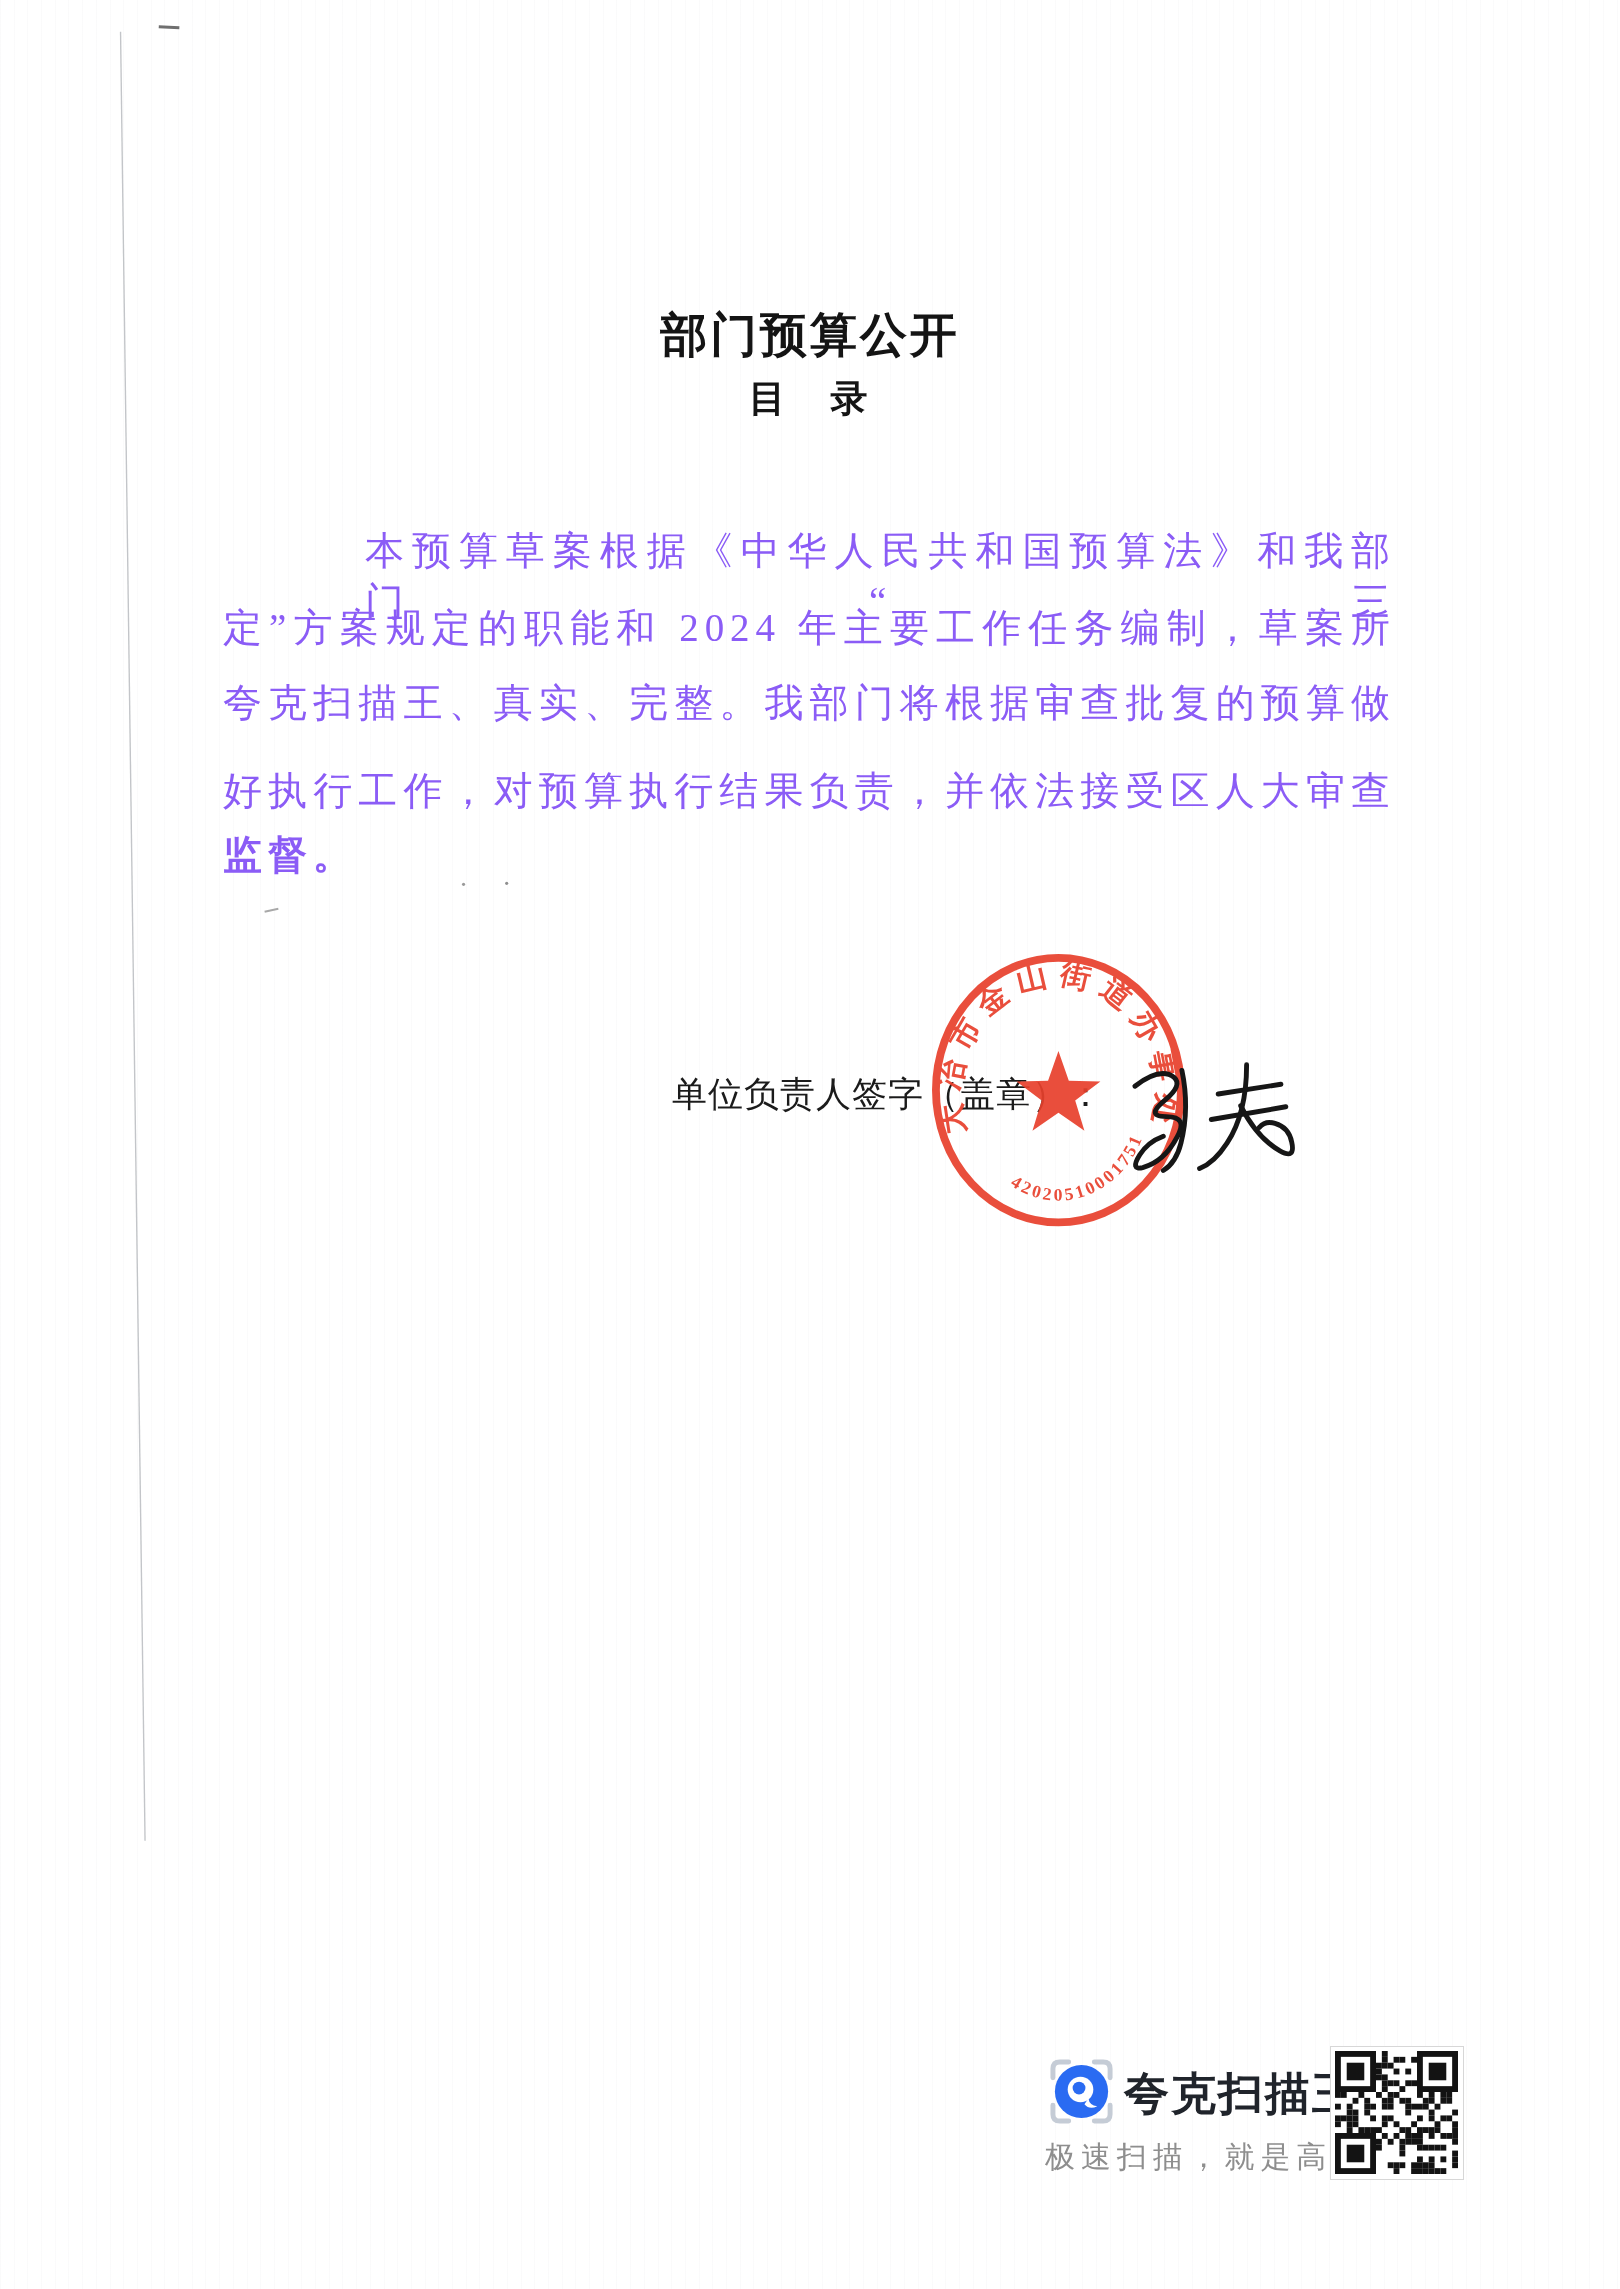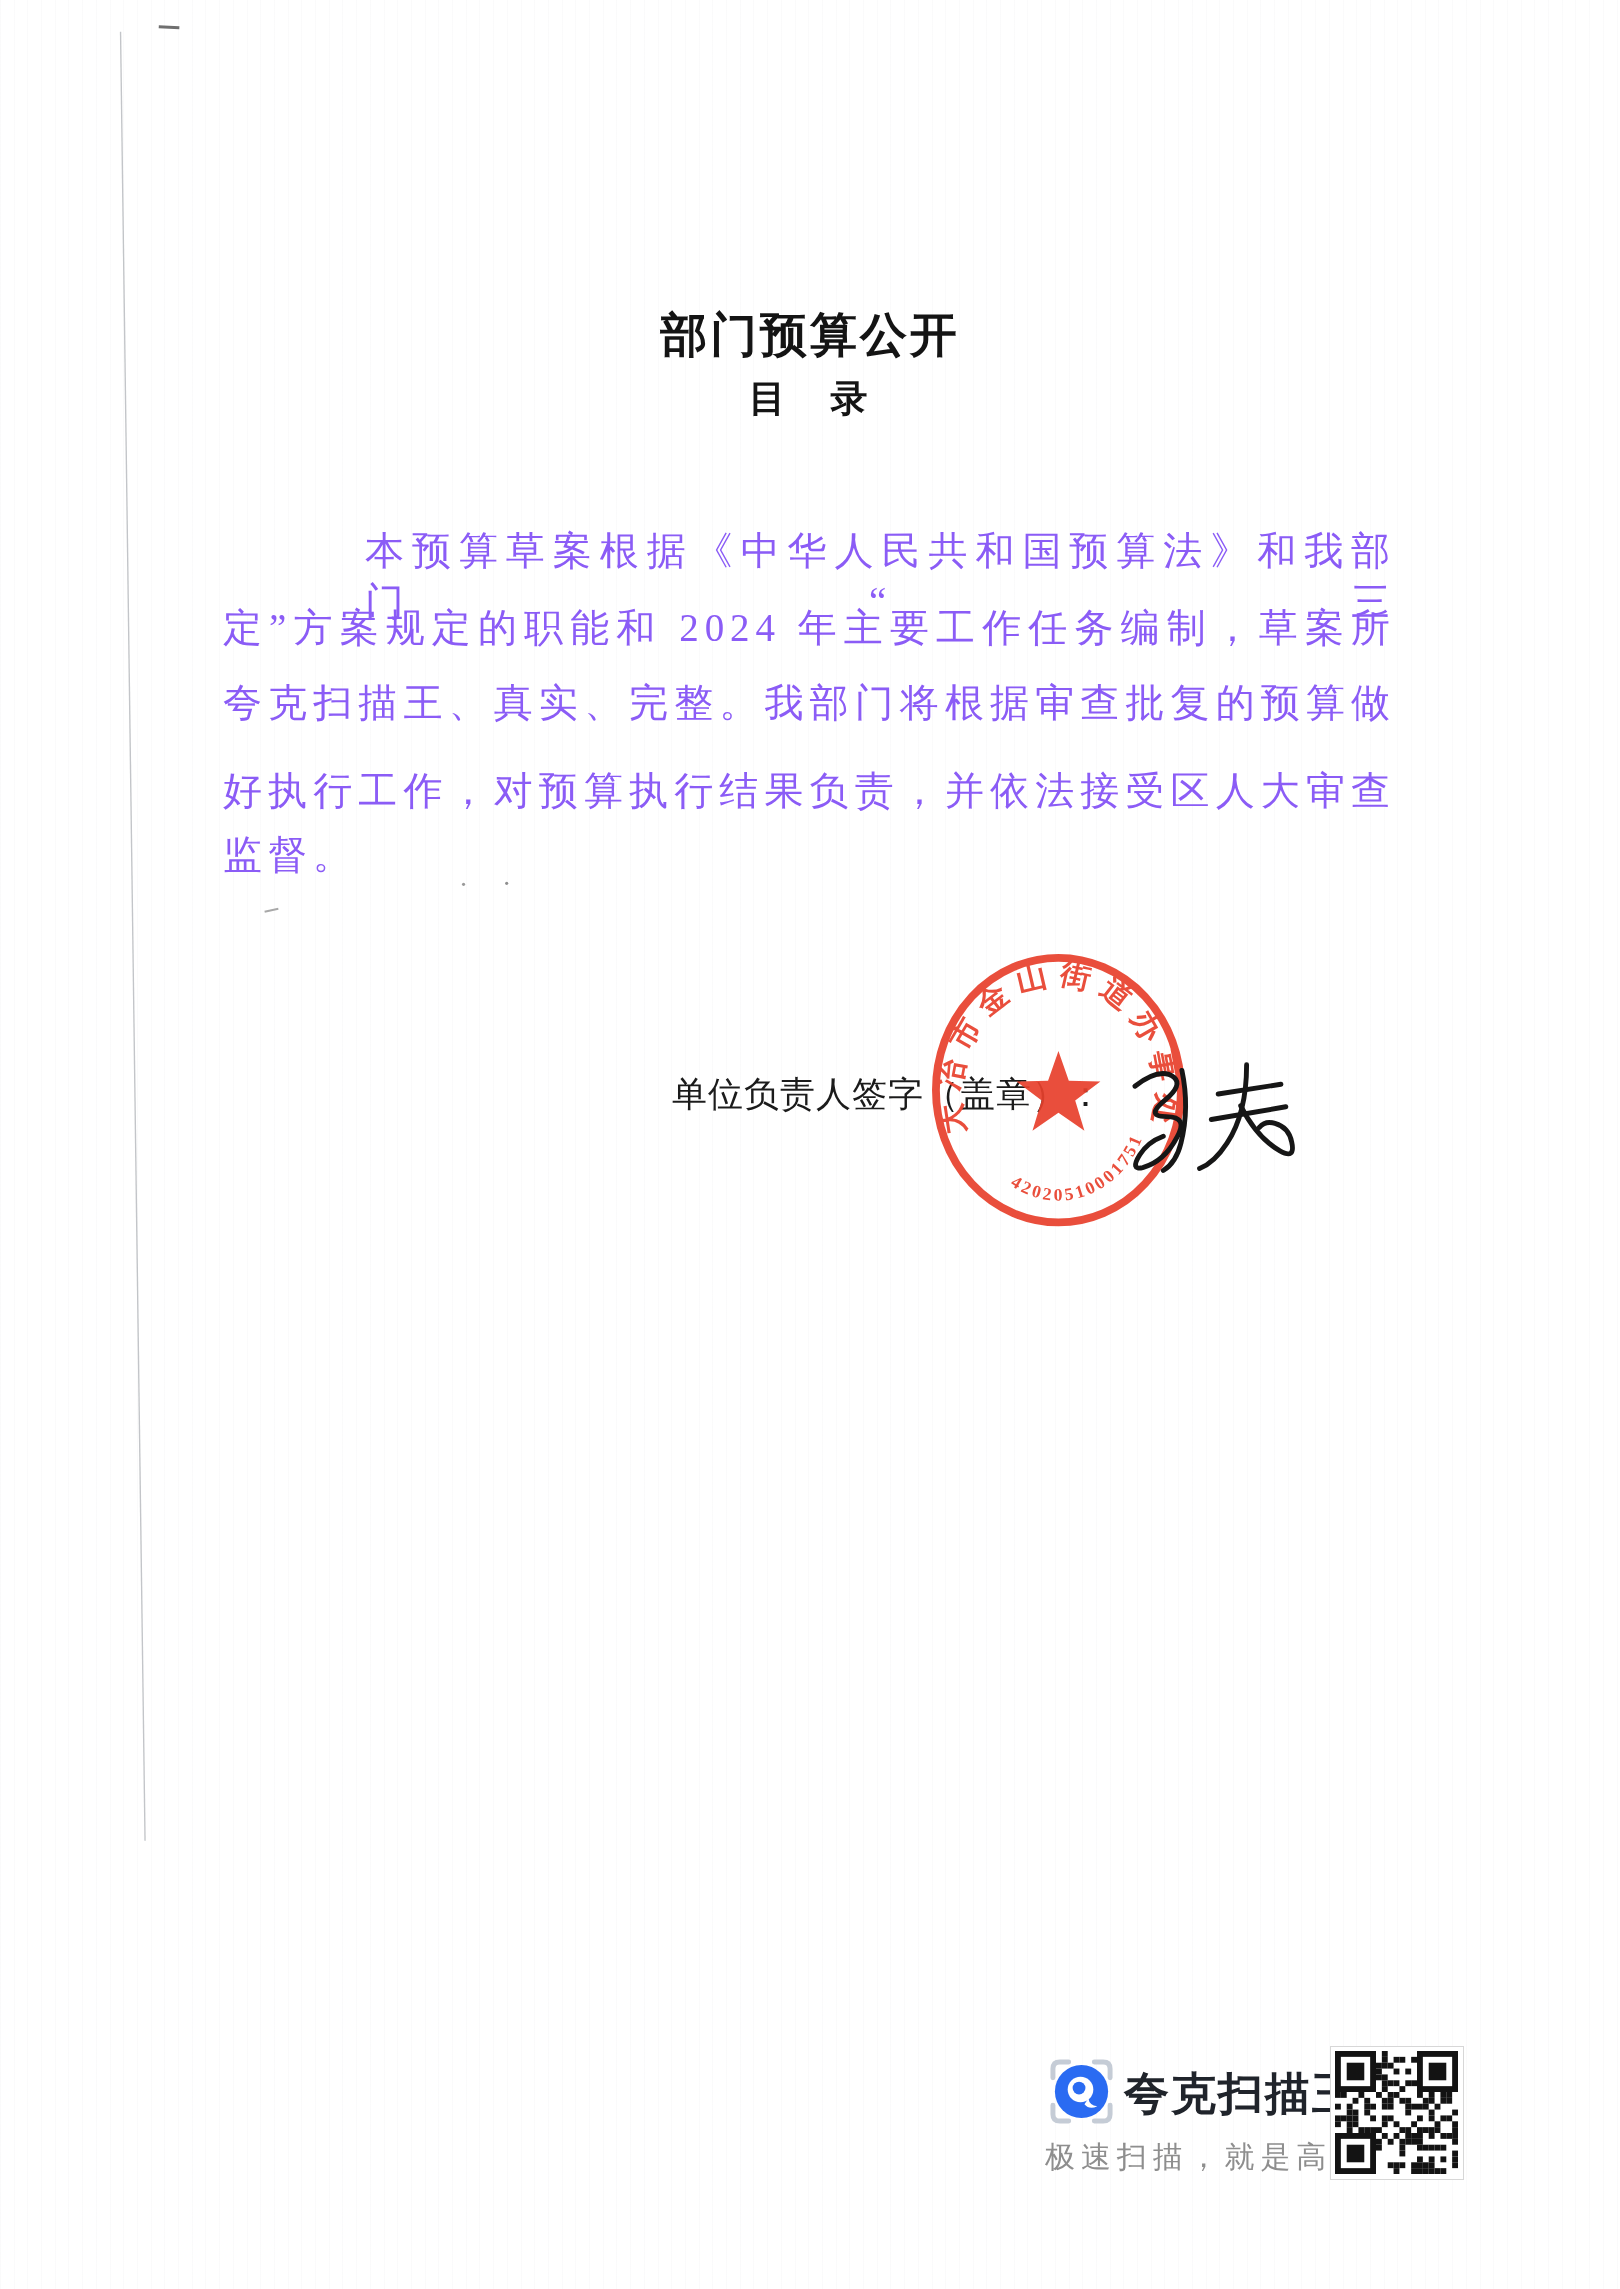--- a/index.html
+++ b/index.html
@@ -24,21 +24,21 @@
   }
   .para-line{
     position:absolute;left:223px;width:1173px;margin:0;
     font-size:39px;color:#8b5cf6;letter-spacing:5.9px;line-height:51px;
     text-align:justify;text-align-last:justify;
   }
   #pl0{top:525px;padding-left:142px;width:1031px;}
   #pl1{top:602px;}
   #pl2{top:677px;}
   #pl3{top:754px;margin-top:11px;}
-  #pl4{top:829px;text-align:left;text-align-last:left;}
+  #pl4{top:829px;text-align:left;text-align-last:left;font-weight:bold;}
   .sig-label{
     position:absolute;left:672px;top:1071px;font-size:35px;color:#1b1b1b;
     letter-spacing:1px;z-index:2;
   }
   .overlay{position:absolute;left:0;top:0;width:1620px;height:2290px;pointer-events:none;z-index:3;}
   .seal-stroke{stroke:var(--seal-red,#e8402c);fill:none;}
   .seal-fill{fill:var(--seal-red,#e8402c);}
   .seal-text{fill:var(--seal-red,#e8402c);font-family:"Liberation Serif",serif;}
   .sig-ink{stroke:#161616;fill:none;stroke-linecap:round;stroke-linejoin:round;}
   

